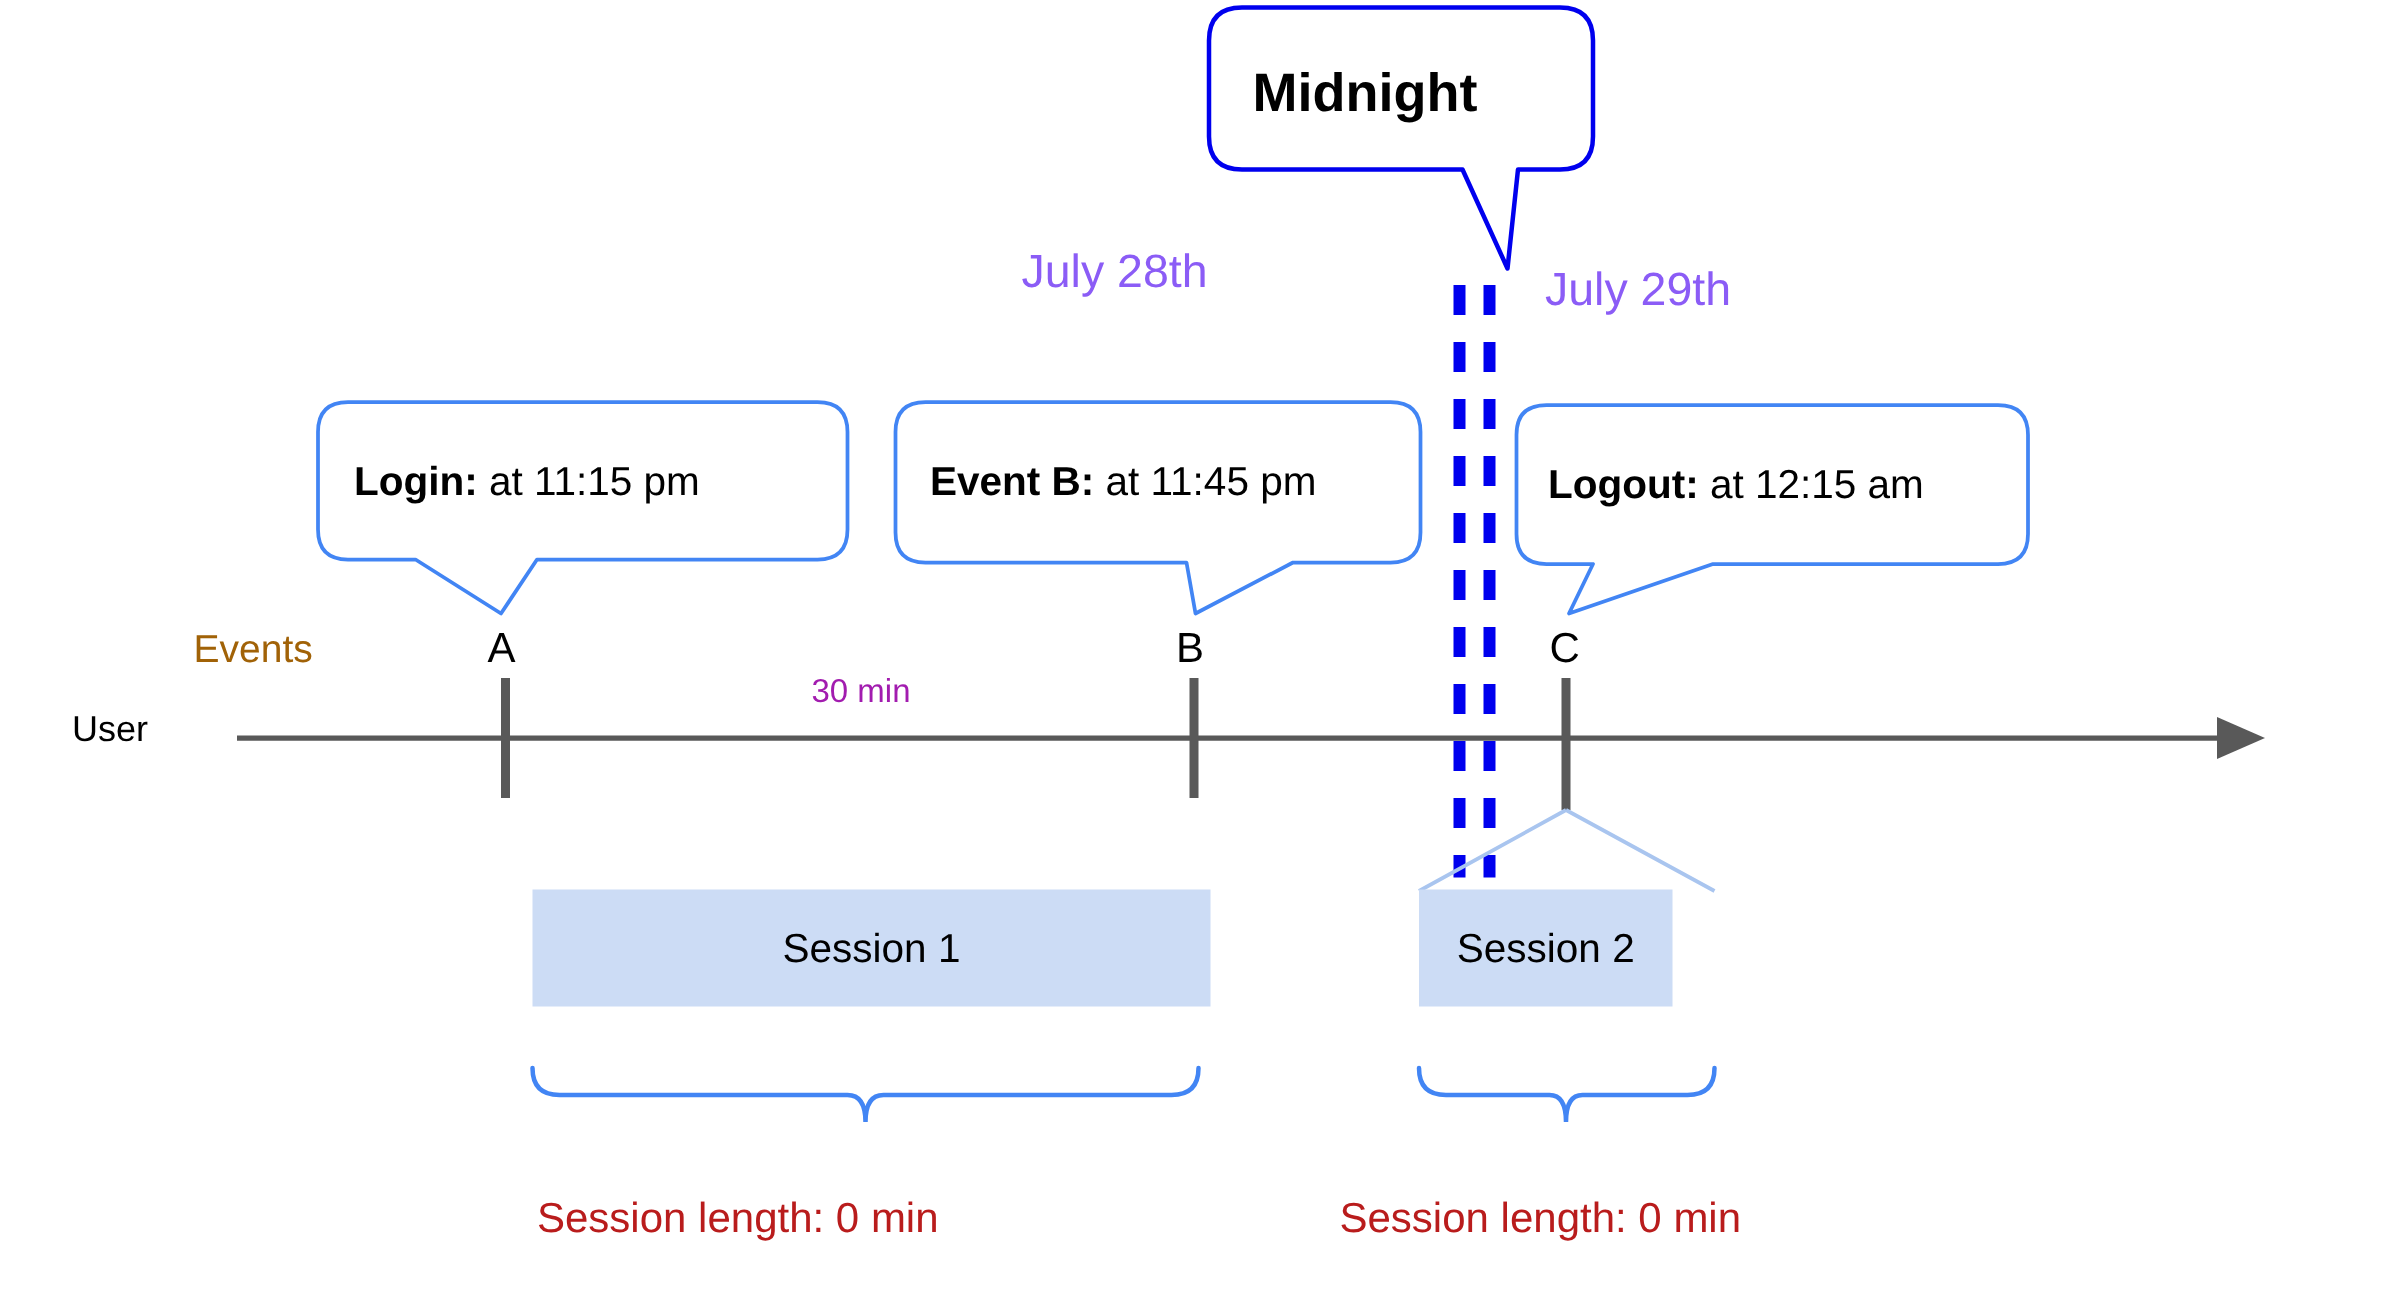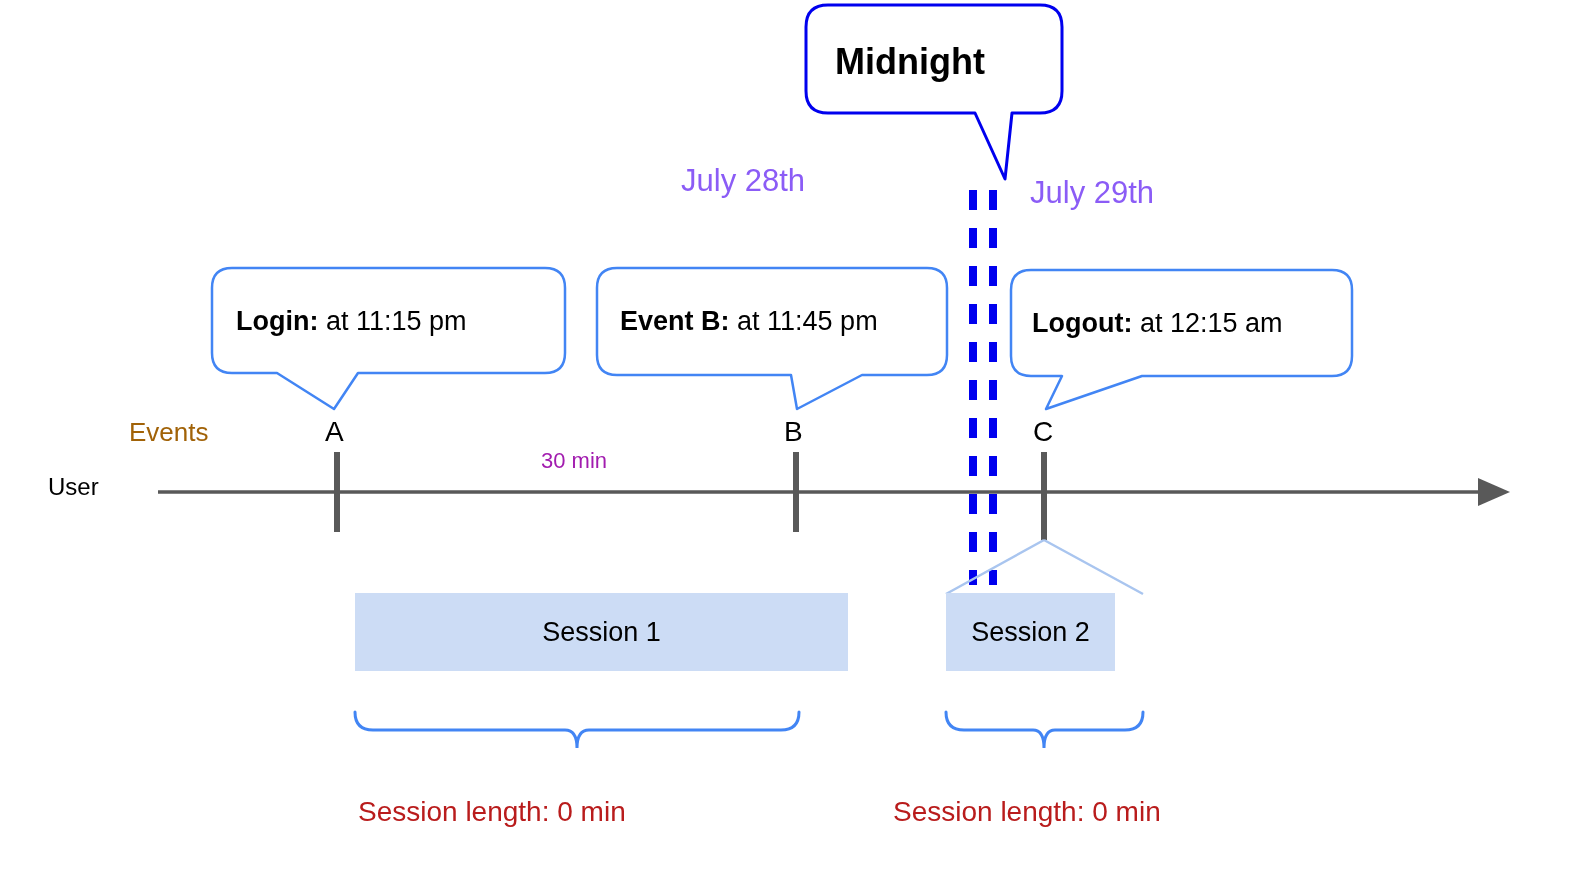--- a/index.html
+++ b/index.html
@@ -197,21 +197,21 @@
 
   <div class="txt events-label" style="left:129px; top:419px;">Events</div>
   <div class="txt user-label" style="left:48px; top:475px;">User</div>
 
   <div class="txt marker-label" style="left:325px; top:418px;">A</div>
   <div class="txt marker-label" style="left:784px; top:418px;">B</div>
   <div class="txt marker-label" style="left:1033px; top:418px;">C</div>
 
   <div class="txt duration-label" style="left:541px; top:450px;">30 min</div>
 
-  <div class="session-box" style="left:355px; top:593px; width:493px; height:78px;">
+  <div class="session-box" style="left:355px; top:593px; width:452px; height:78px;">
     <span>Session 1</span>
   </div>
   <div class="session-box" style="left:946px; top:593px; width:169px; height:78px;">
     <span>Session 2</span>
   </div>
 
   <div class="txt session-length" style="left:358px; top:798px;">Session length: 0 min</div>
   <div class="txt session-length" style="left:893px; top:798px;">Session length: 0 min</div>
 
 </div>

